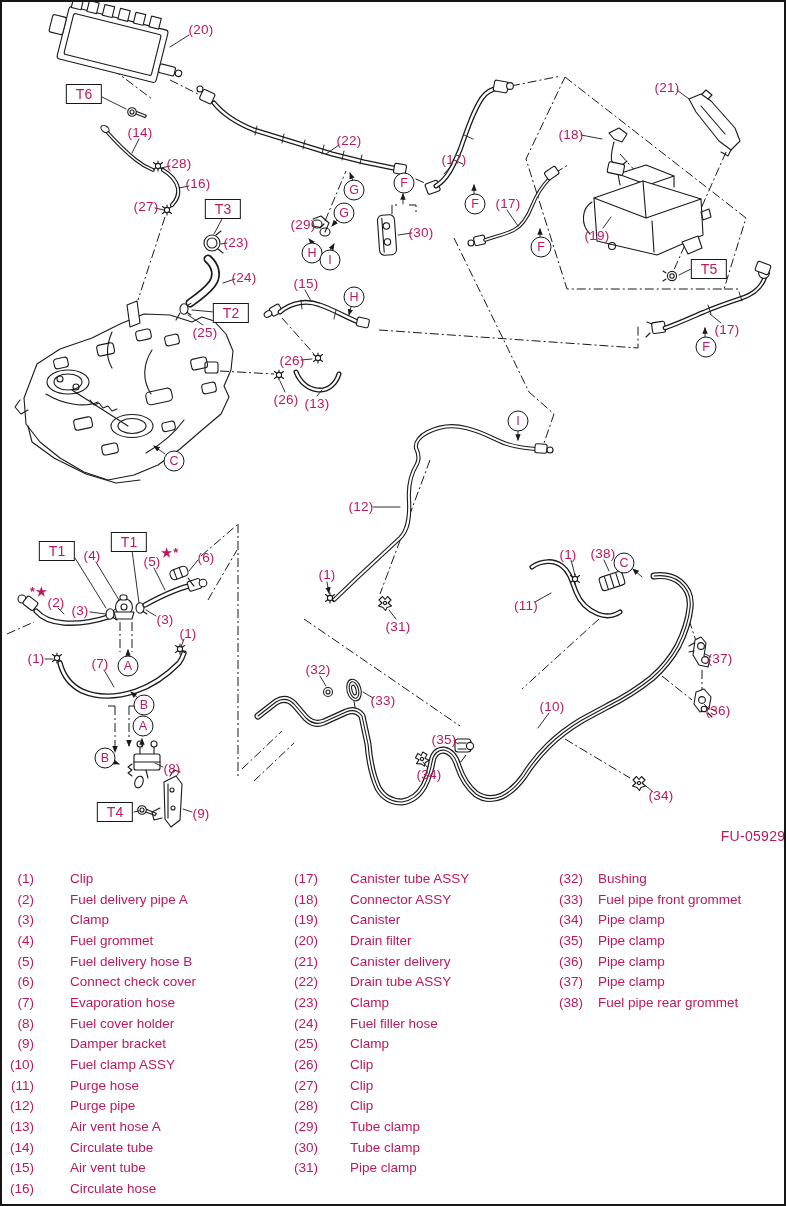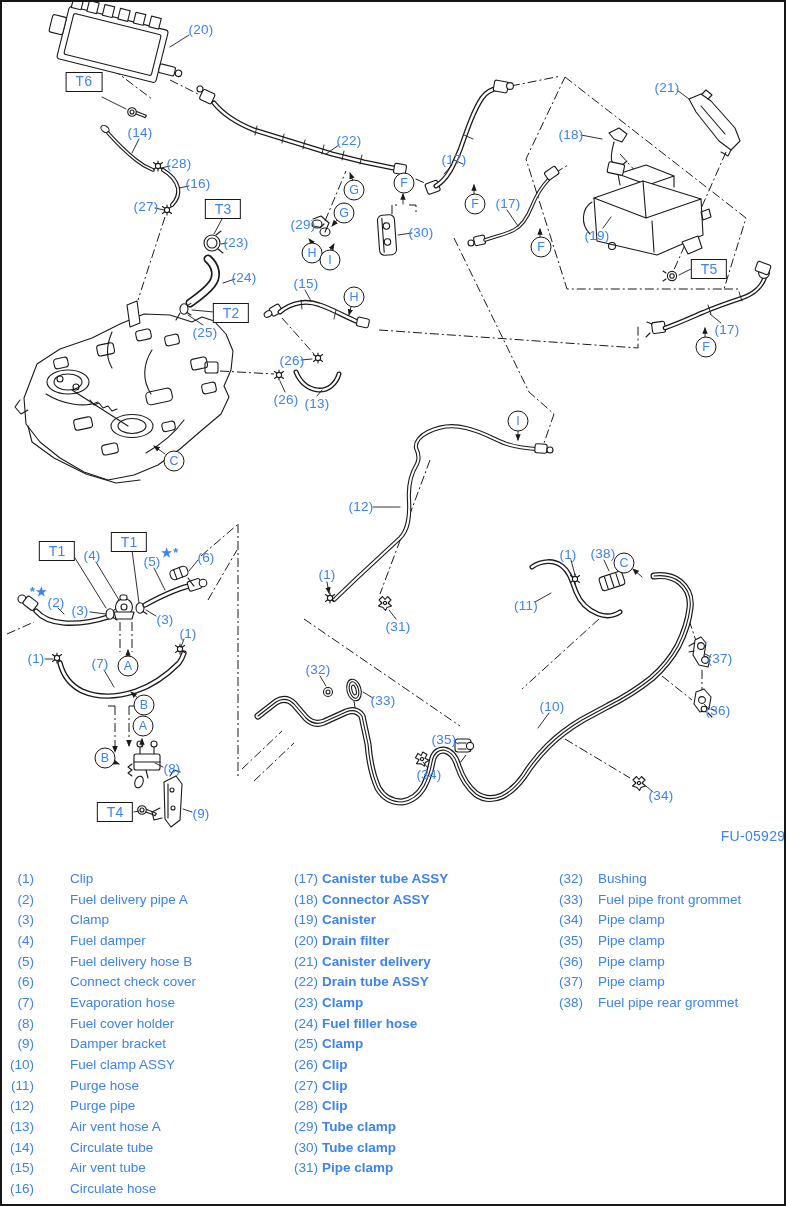--- a/index.html
+++ b/index.html
@@ -1,18 +1,18 @@
 <!DOCTYPE html>
 <html><head>
 <meta charset="utf-8">
 <style>
   html,body{margin:0;padding:0;background:#e8e8e8;}
   .page{width:786px;height:1206px;position:relative;background:#fff;
         border:2px solid #161616;box-sizing:border-box;overflow:hidden;
-        font-family:"Liberation Sans", sans-serif;color:#3b82f6;}
+        font-family:"Liberation Sans", sans-serif;color:#be185d;}
   .art{position:absolute;left:0;top:0;}
   
   .ln{fill:none;stroke:#1a1a1a;stroke-width:1.1;stroke-linecap:round;stroke-linejoin:round;}
   .lt{fill:none;stroke:#1a1a1a;stroke-width:0.9;stroke-linecap:round;}
   .dd{fill:none;stroke:#1a1a1a;stroke-width:1;stroke-dasharray:9 3 2 3;stroke-linecap:butt;}
   .po{fill:none;stroke:#1a1a1a;stroke-linecap:round;stroke-linejoin:round;}
   .pi{fill:none;stroke:#ffffff;stroke-linecap:round;stroke-linejoin:round;}
   .wf{fill:#ffffff;}
   
   .co{position:absolute;transform:translate(-50%,-50%);white-space:nowrap;z-index:5;}
@@ -22,21 +22,21 @@
              display:flex;align-items:center;justify-content:center;font-size:12.5px;line-height:1;}
   .co-star{font-size:12.5px;font-weight:bold;letter-spacing:1px;}
   .co-ref{font-size:14px;letter-spacing:.3px;}
   
   .legend{position:absolute;left:0;top:866px;width:786px;font-size:13.5px;}
   .leg-col{position:absolute;top:0;}
   .leg-row{height:20.7px;display:flex;align-items:center;}
   .leg-num{display:inline-block;width:31px;text-align:right;flex:none;}
   .leg-label{display:inline-block;}
   .leg-col-0{left:1px;}  .leg-col-0 .leg-label{margin-left:36px;}
-  .leg-col-1{left:285px;}.leg-col-1 .leg-label{margin-left:4px;font-weight:bold;}
+  .leg-col-1{left:285px;}.leg-col-1 .leg-label{margin-left:32px;}
   .leg-col-2{left:550px;}.leg-col-2 .leg-label{margin-left:15px;}
 </style>
 </head>
 <body>
 
 <div class="page">
 
   <svg class="art" width="786" height="858" viewBox="0 0 786 858" xmlns="http://www.w3.org/2000/svg">
     <defs>
       <marker id="arr" markerWidth="9" markerHeight="8" refX="6.5" refY="3" orient="auto">
@@ -443,21 +443,21 @@
       <path class="lt" marker-end="url(#arr)" d="M126,656 L126,648"></path>
       <path class="lt" marker-end="url(#arr)" d="M137,697 L129,690"></path>
       <path class="lt" marker-end="url(#arr)" d="M140,745 L140,737"></path>
       <path class="lt" marker-end="url(#arr)" d="M109,759 L117,762"></path>
       <path class="lt" marker-end="url(#arr)" d="M325,580 L327,591"></path>
     </g>
   </svg>
 
   <div style="position:absolute;left:0;top:0;width:786px;height:858px;">
       <div class="co co-num" style="left: 199px; top: 27px;">(20)</div>
-      <div class="co co-box" style="left: 82px; top: 80px; font-family: Liberation Mono, monospace;">T6</div>
+      <div class="co co-box" style="left: 82px; top: 92px;">T6</div>
       <div class="co co-num" style="left: 138px; top: 130px;">(14)</div>
       <div class="co co-num" style="left: 177px; top: 161px;">(28)</div>
       <div class="co co-num" style="left: 196px; top: 181px;">(16)</div>
       <div class="co co-num" style="left: 144px; top: 204px;">(27)</div>
       <div class="co co-box" style="left: 221px; top: 207px;">T3</div>
       <div class="co co-num" style="left: 234px; top: 240px;">(23)</div>
       <div class="co co-num" style="left: 347px; top: 138px;">(22)</div>
       <div class="co co-num" style="left: 301px; top: 222px;">(29)</div>
       <div class="co co-circle" style="left: 352px; top: 188px;">G</div>
       <div class="co co-circle" style="left: 342px; top: 211px;">G</div>
@@ -532,21 +532,21 @@
         <div class="leg-row">
           <span class="leg-num">(2)</span>
           <span class="leg-label">Fuel delivery pipe A</span>
         </div>
         <div class="leg-row">
           <span class="leg-num">(3)</span>
           <span class="leg-label">Clamp</span>
         </div>
         <div class="leg-row">
           <span class="leg-num">(4)</span>
-          <span class="leg-label">Fuel damper</span>
+          <span class="leg-label">Fuel grommet</span>
         </div>
         <div class="leg-row">
           <span class="leg-num">(5)</span>
           <span class="leg-label">Fuel delivery hose B</span>
         </div>
         <div class="leg-row">
           <span class="leg-num">(6)</span>
           <span class="leg-label">Connect check cover</span>
         </div>
         <div class="leg-row">

